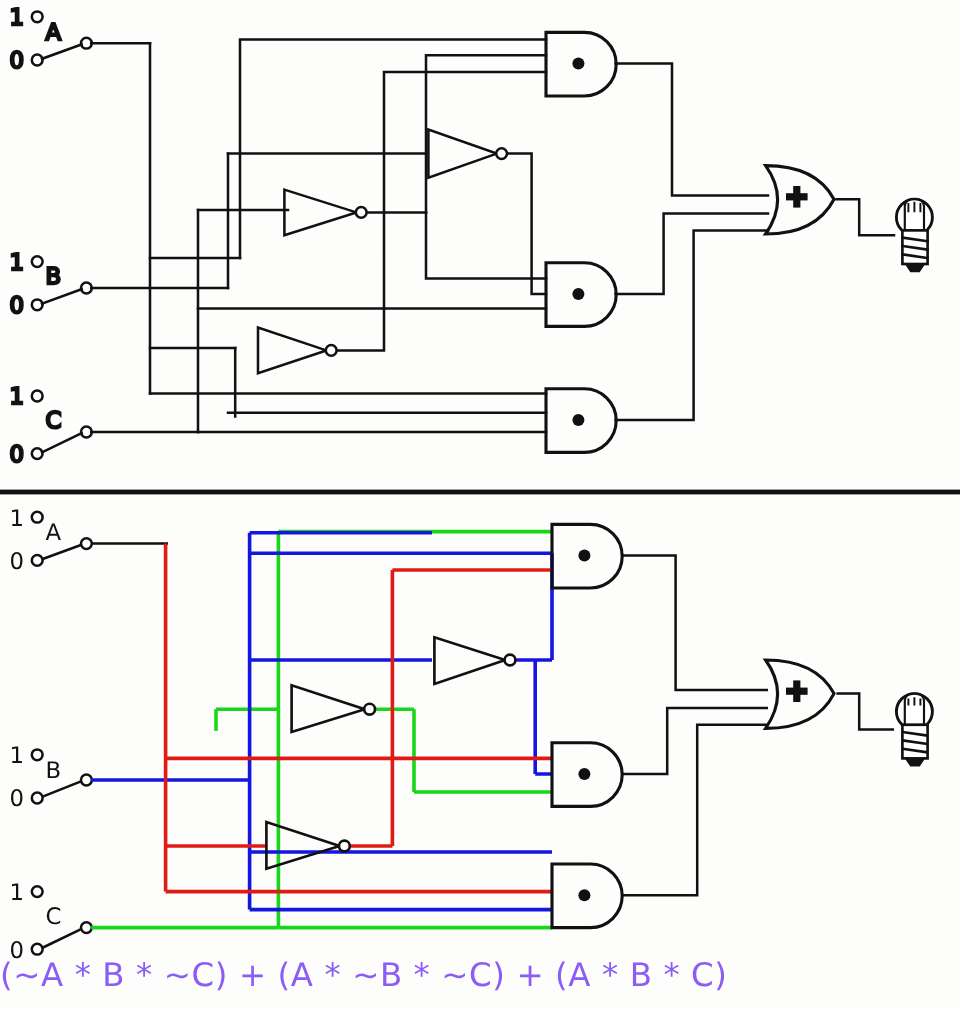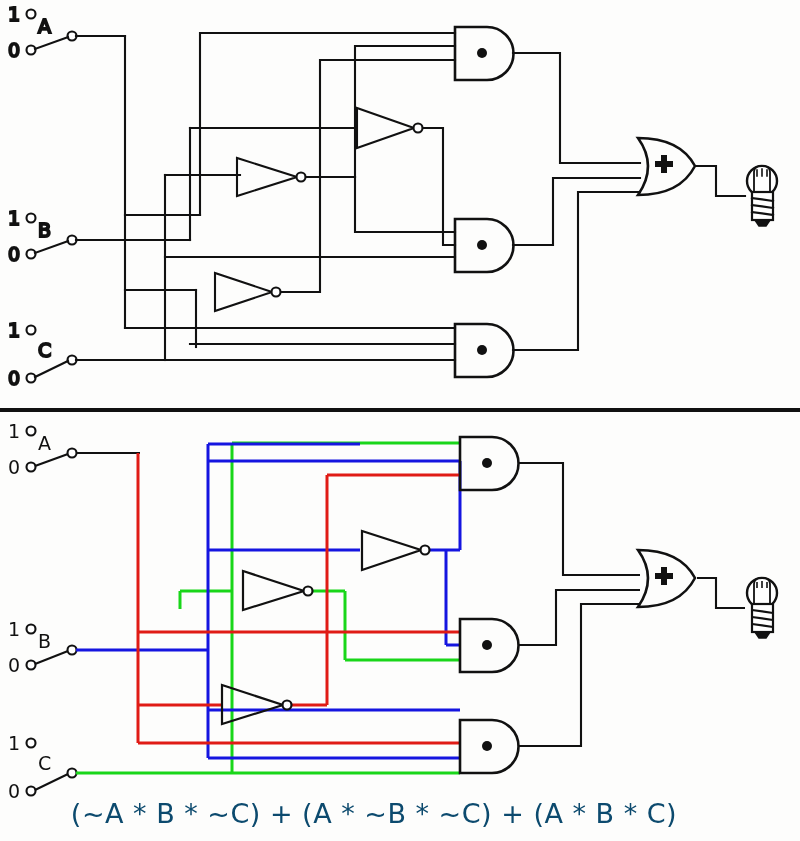--- a/index.html
+++ b/index.html
@@ -13,23 +13,23 @@
   .panel{position:absolute;left:0;width:800px;}
   #panel-plain{top:0;height:412px;}
   #panel-colored{top:413px;height:428px;}
   .divider{
     position:absolute;left:0;top:408px;width:800px;height:4px;
     background:#111;
   }
   svg{display:block;}
   .formula{
     position:absolute;left:0;top:798px;width:748px;
-    text-align:center;
+    text-align:left;
     font-size:27px;
-    color:#0c4a6e;
+    color:#8b5cf6;
     font-family:"DejaVu Sans", sans-serif;
     letter-spacing:0.5px;
     white-space:nowrap;
   }
   .sw-label{
     font-family:"DejaVu Sans", sans-serif;
     font-size:19px;
     fill:#111;
   }
 </style>

